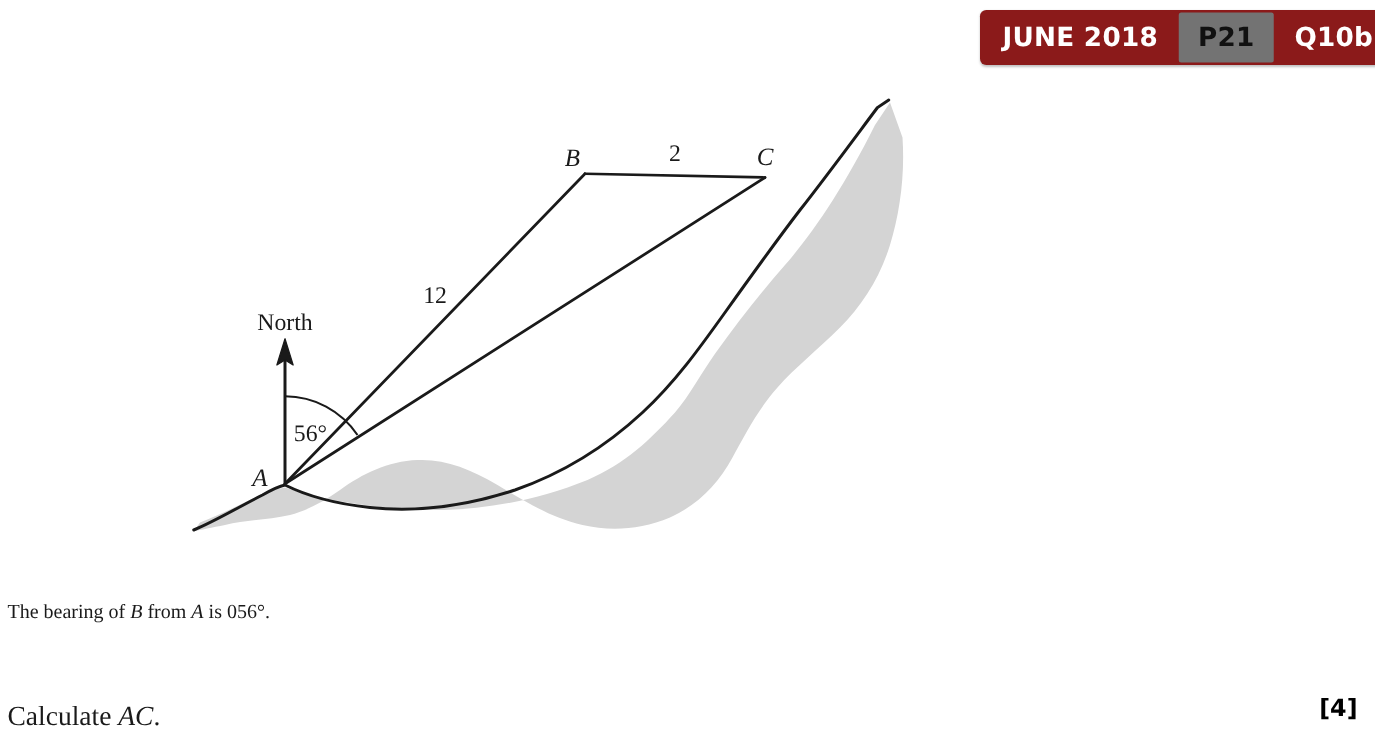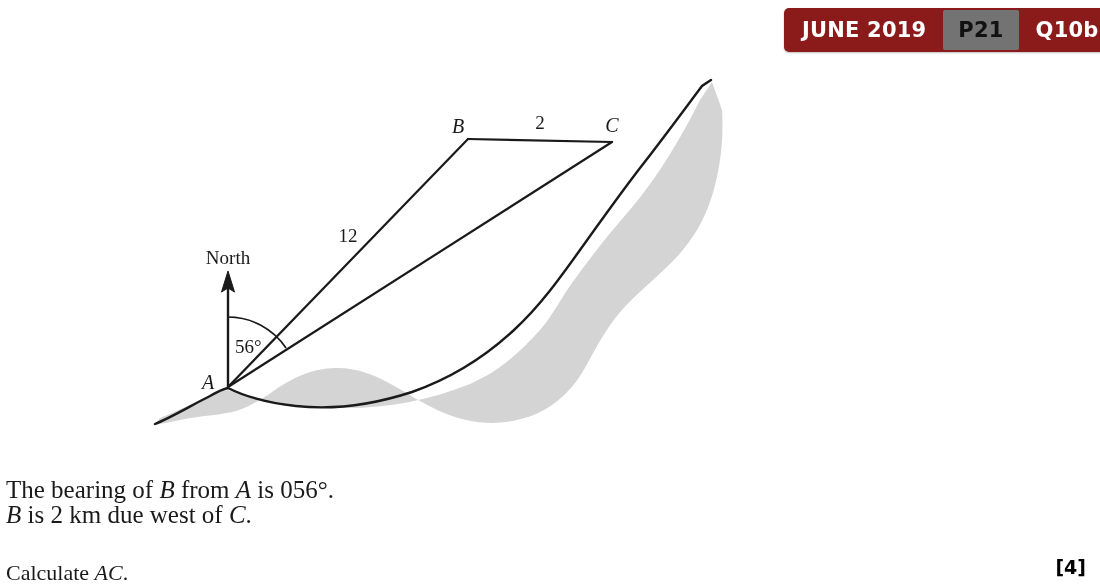--- a/index.html
+++ b/index.html
@@ -82,21 +82,21 @@
     font-style: normal;
     font-size: 19px;
     fill: #1a1a1a;
   }
 
   
   #question-text {
     position: absolute;
     left: 6px;
     top: 477px;
-    font-size: 25px;
+    font-size: 16px;
     line-height: 25px;
   }
   #question-text .ln { white-space: nowrap; }
   #question-text i { font-style: italic; }
 
   #calculate-line {
     position: absolute;
     left: 6px;
     top: 560px;
     font-size: 22px;
@@ -111,21 +111,21 @@
     font-family: "DejaVu Sans", sans-serif;
     font-weight: bold;
     font-size: 19px;
     color: #000000;
   }
 </style>
 </head>
 <body>
 
 <div id="exam-badge">
-  <div class="seg seg-session">JUNE 2019</div>
+  <div class="seg seg-session">JUNE 2018</div>
   <div class="seg seg-paper">P21</div>
   <div class="seg seg-question">Q10b</div>
 </div>
 
 <div id="diagram">
   <svg width="1100" height="470" viewBox="0 0 1100 470" xmlns="http://www.w3.org/2000/svg">
 
     <path d="M 228,390
              C 252,398 282,404 320,407
              C 370,411 420,404 470,384
@@ -179,18 +179,17 @@
     <text class="dg-label" x="208" y="389" text-anchor="middle">A</text>
     <text class="dg-label" x="458" y="133" text-anchor="middle">B</text>
     <text class="dg-label" x="612" y="132" text-anchor="middle">C</text>
     <text class="dg-num" x="348" y="242" text-anchor="middle">12</text>
     <text class="dg-num" x="540" y="129" text-anchor="middle">2</text>
   </svg>
 </div>
 
 <div id="question-text">
   <div class="ln"><span>The bearing of </span><i>B</i><span> from </span><i>A</i><span> is 056°.</span></div>
-  <div class="ln"><i>B</i><span> is 2 km due west of </span><i>C</i><span>.</span></div>
 </div>
 
 <div id="calculate-line"><span>Calculate </span><i>AC</i><span>.</span></div>
 
 <div id="marks">[4]</div>
 
 </body></html>

